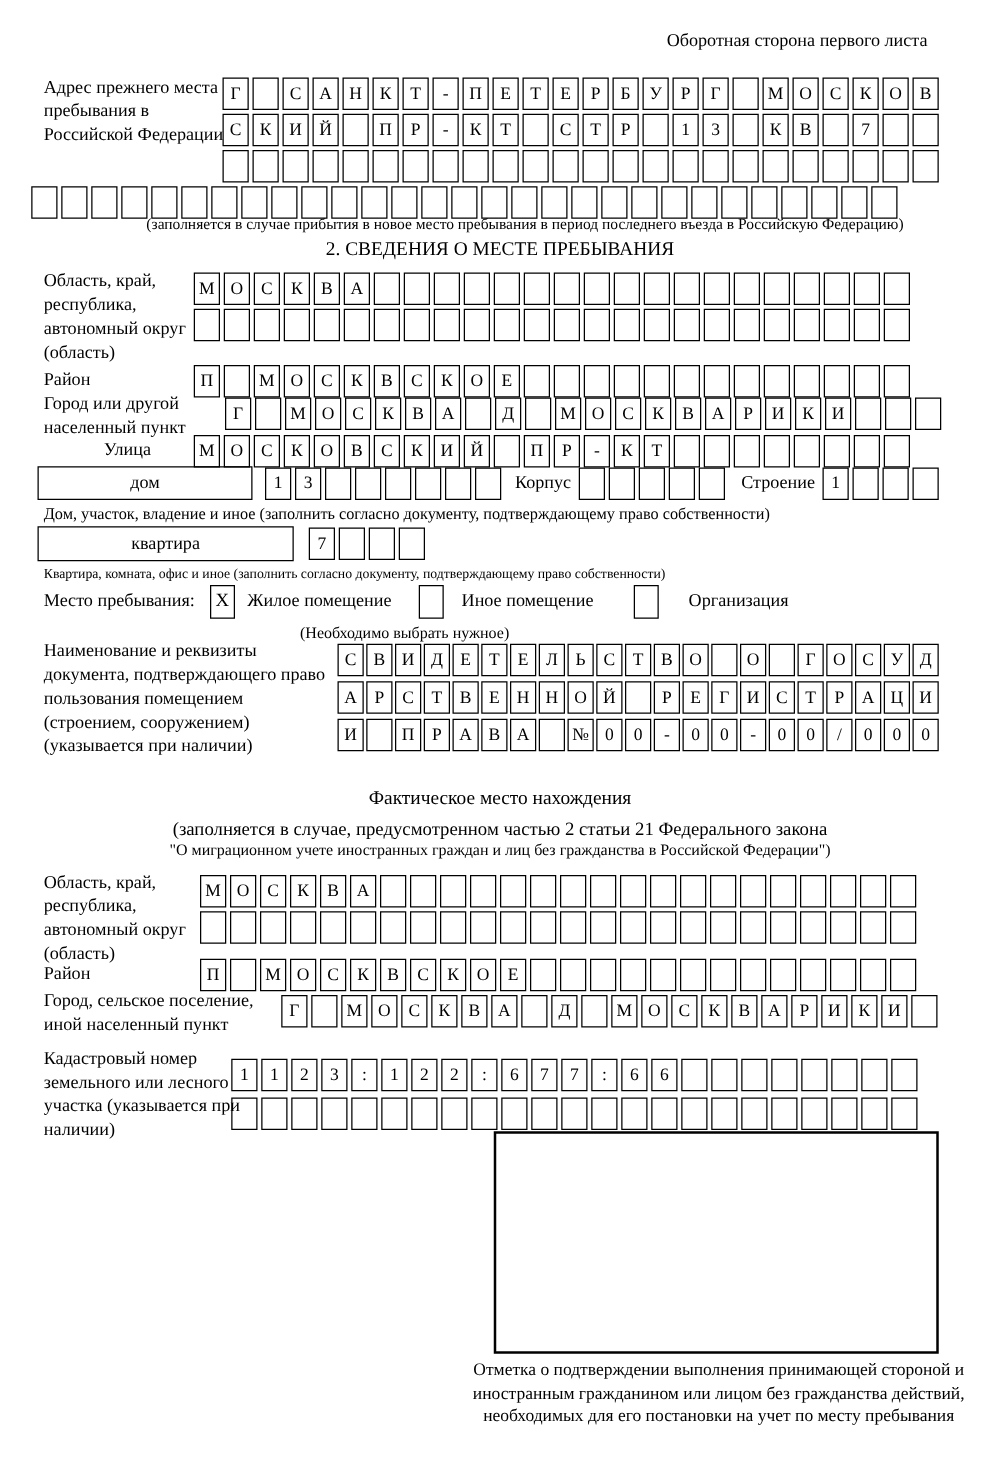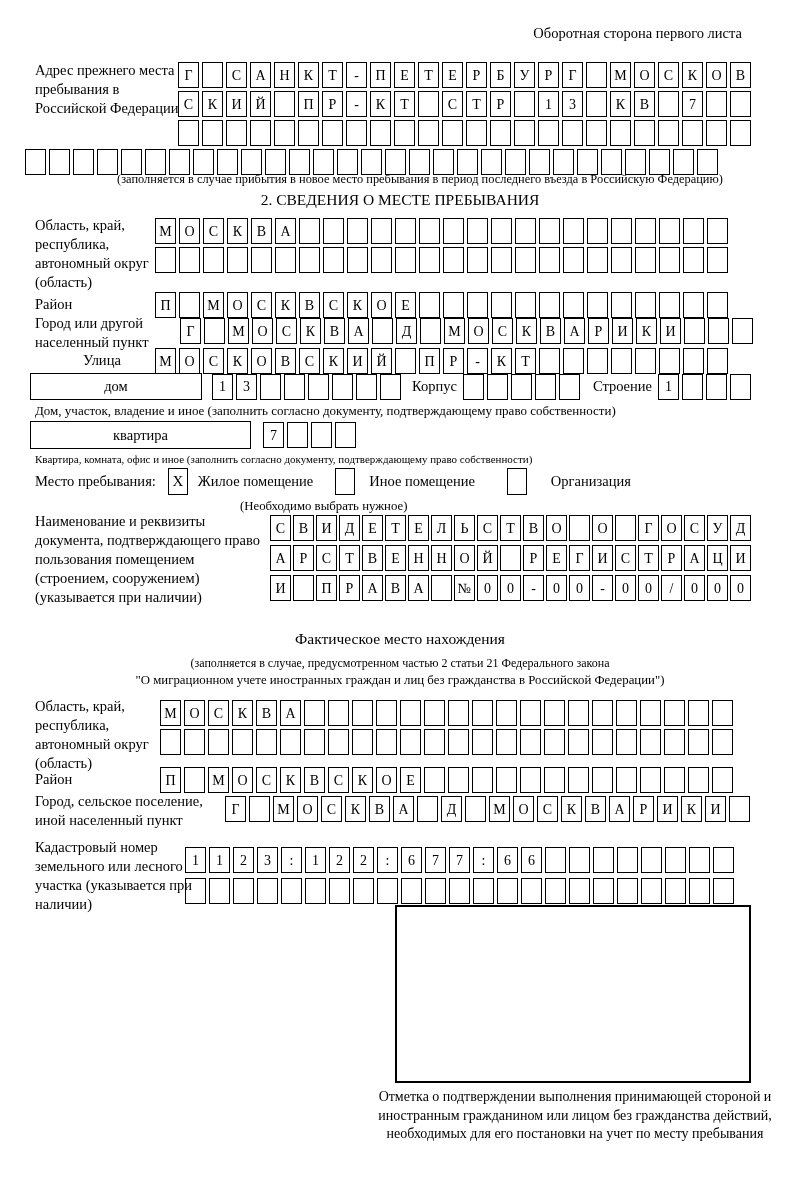--- a/index.html
+++ b/index.html
@@ -326,21 +326,21 @@
     <div class="cells">
         <span class="cell">1</span>
         <span class="cell"></span>
         <span class="cell"></span>
         <span class="cell"></span>
       </div>
   </div>
   <div class="abs" style="left:35px; top:403px; font-size:13px;">Дом, участок, владение и иное (заполнить согласно документу, подтверждающему право собственности)</div>
 
   <div class="abs flexrow" style="left:30px; top:421px;">
-    <div class="label-box" style="width:221px; height:28px;">квартира</div>
+    <div class="label-box" style="width:205px; height:28px;">квартира</div>
     <div class="cells" style="margin-left:12px;">
         <span class="cell">7</span>
         <span class="cell"></span>
         <span class="cell"></span>
         <span class="cell"></span>
       </div>
   </div>
   <div class="abs" style="left:35px; top:453px; font-size:11px;">Квартира, комната, офис и иное (заполнить согласно документу, подтверждающему право собственности)</div>
 
   <div class="abs flexrow" style="left:35px; top:468px;">
@@ -421,21 +421,21 @@
         <span class="cell">0</span>
         <span class="cell">0</span>
         <span class="cell">/</span>
         <span class="cell">0</span>
         <span class="cell">0</span>
         <span class="cell">0</span>
       </div>
   </div>
 
   <div class="abs center title" style="top:630px;">Фактическое место нахождения</div>
-  <div class="abs center" style="top:656px; font-size:12px;">(заполняется в случае, предусмотренном частью 2 статьи 21 Федерального закона</div>
+  <div class="abs center" style="top:656px; font-size:15px;">(заполняется в случае, предусмотренном частью 2 статьи 21 Федерального закона</div>
   <div class="abs center" style="top:673px; font-size:12.8px;">"О миграционном учете иностранных граждан и лиц без гражданства в Российской Федерации")</div>
 
   <div class="abs lbl" style="left:35px; top:697px; width:152px;">Область, край, республика, автономный округ (область)</div>
   <div class="abs cellcol" style="left:160px; top:700px;">
     <div class="cells">
         <span class="cell">М</span>
         <span class="cell">О</span>
         <span class="cell">С</span>
         <span class="cell">К</span>
         <span class="cell">В</span>

